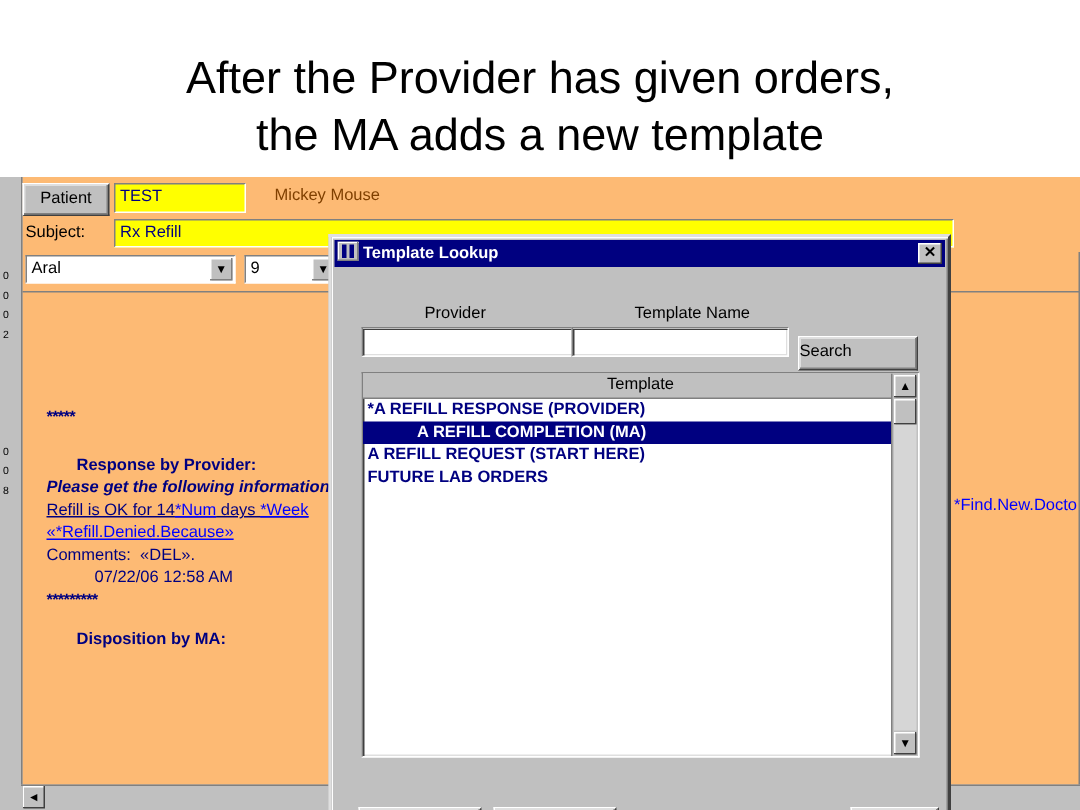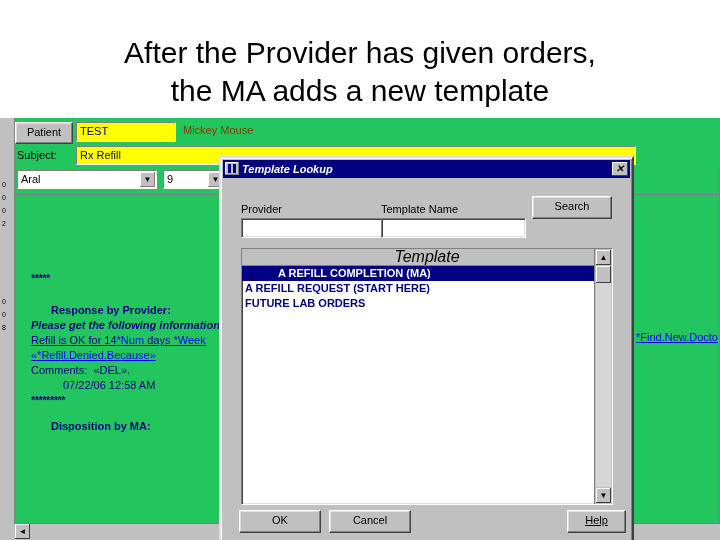--- a/index.html
+++ b/index.html
@@ -29,21 +29,21 @@
     margin-top: 16px;
   }
 
   
   .shot {
     position: absolute;
     left: 0;
     top: 118px;
     width: 720px;
     height: 422px;
-    background: #22c55e;
+    background: #fdba74;
     overflow: hidden;
   }
 
   
   .left-strip {
     position: absolute;
     left: 0;
     top: 0;
     width: 14px;
     height: 422px;
@@ -87,21 +87,21 @@
     background: #ffff00;
     border: 1px solid #808080;
     border-right-color: #ffffff;
     border-bottom-color: #ffffff;
     font-size: 11px;
     color: #000080;
     padding: 2px 3px 0 3px;
     height: 17px;
     box-sizing: border-box;
   }
-  #patient-id-field { left: 61px; top: 0px; width: 100px; height: 20px; }
+  #patient-id-field { left: 61px; top: 0px; width: 88px; height: 20px; }
   .pat-name {
     position: absolute;
     left: 168px;
     top: 2px;
     font-size: 11px;
     color: #804000;
   }
 
   
   .subj-row {
@@ -171,21 +171,20 @@
   .bold-italic { font-weight: bold; font-style: italic; }
   .tmpl-tag { color: #0000ff; text-decoration: underline; }
   .stars { color: #000080; font-weight: bold; letter-spacing: -0.5px; }
 
   .right-link {
     position: absolute;
     right: 2px;
     top: 213px;
     font-size: 11px;
     color: #0000ff;
-    text-decoration: underline;
     white-space: nowrap;
     text-align: center;
   }
 
   
   .right-rule {
     position: absolute;
     right: 91px;
     top: 50px;
     width: 1px;
@@ -241,21 +240,20 @@
     left: 2px;
     top: 2px;
     right: 2px;
     height: 18px;
     background: #000080;
     color: #ffffff;
     font-size: 11px;
     font-weight: bold;
     line-height: 18px;
     padding-left: 2px;
-    font-style: italic;
   }
   .dlg-icon {
     display: inline-block;
     width: 14px;
     height: 13px;
     background: #c0c0c0;
     vertical-align: -2px;
     margin-right: 3px;
     position: relative;
     box-shadow: inset -1px -1px 0 #808080, inset 1px 1px 0 #ffffff;
@@ -286,20 +284,21 @@
     font-size: 10px;
     font-weight: bold;
     line-height: 13px;
     text-align: center;
     font-family: "Liberation Sans", sans-serif;
   }
   .dlg-label {
     position: absolute;
     font-size: 11px;
     color: #000000;
+    margin-left: 42px;
   }
   .dlg-input {
     position: absolute;
     background: #ffffff;
     border: 1px solid;
     border-color: #808080 #ffffff #ffffff #808080;
     box-shadow: inset 1px 1px 0 #404040, inset -1px -1px 0 #dfdfdf;
     height: 20px;
     box-sizing: border-box;
     font-size: 11px;
@@ -307,44 +306,44 @@
     color: #000;
   }
   .dlg-btn {
     position: absolute;
     background: #c0c0c0;
     border: 1px solid;
     border-color: #ffffff #404040 #404040 #ffffff;
     box-shadow: inset -1px -1px 0 #808080, inset 1px 1px 0 #dfdfdf;
     font-size: 11px;
     color: #000;
-    text-align: center;
+    text-align: left;
     height: 21px;
     line-height: 19px;
     cursor: default;
+    margin-top: 28px;
   }
   .listbox {
     position: absolute;
     background: #ffffff;
     border: 1px solid;
     border-color: #808080 #ffffff #ffffff #808080;
     box-shadow: inset 1px 1px 0 #404040, inset -1px -1px 0 #dfdfdf;
     overflow: hidden;
   }
   .lb-header {
     position: absolute;
     left: 0; top: 0; right: 0;
     height: 16px;
     background: #c0c0c0;
     border-bottom: 1px solid #808080;
-    font-size: 16px;
+    font-size: 11px;
     text-align: center;
     line-height: 15px;
     color: #000;
-    font-style: italic;
   }
   .lb-items {
     position: absolute;
     left: 0;
     top: 17px;
     right: 17px;
     bottom: 0;
   }
   .lb-item {
     font-size: 11px;
@@ -461,20 +460,21 @@
     <div class="dlg-input" style="left:20px; top:60px; width:145px;"></div>
 
     <div class="dlg-label" style="left:160px; top:45px;">Template Name</div>
     <div class="dlg-input" style="left:160px; top:60px; width:145px;"></div>
 
     <div class="dlg-btn" style="left:311px; top:38px; width:78px;">Search</div>
 
     <div class="listbox" style="left:20px; top:90px; width:370px; height:255px;">
       <div class="lb-header">Template</div>
       <div class="lb-items">
+        <div class="lb-item">*A REFILL RESPONSE (PROVIDER)</div>
         <div class="lb-item selected">A REFILL COMPLETION (MA)</div>
         <div class="lb-item">A REFILL REQUEST (START HERE)</div>
         <div class="lb-item">FUTURE LAB ORDERS</div>
       </div>
       <div class="lb-scroll">
         <div class="scroll-btn sb-up">▲</div>
         <div class="sb-thumb"></div>
         <div class="sb-track"></div>
         <div class="scroll-btn sb-dn">▼</div>
       </div>

